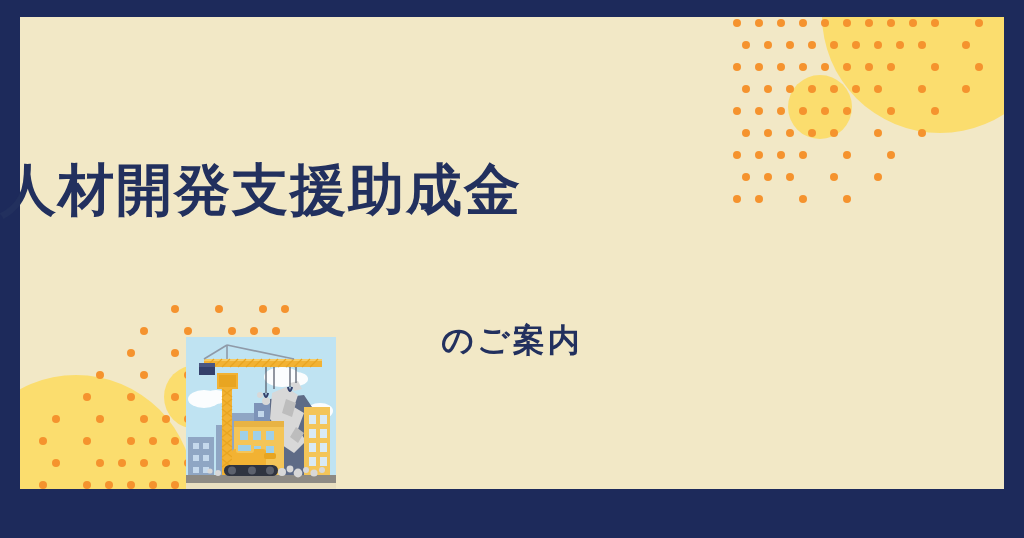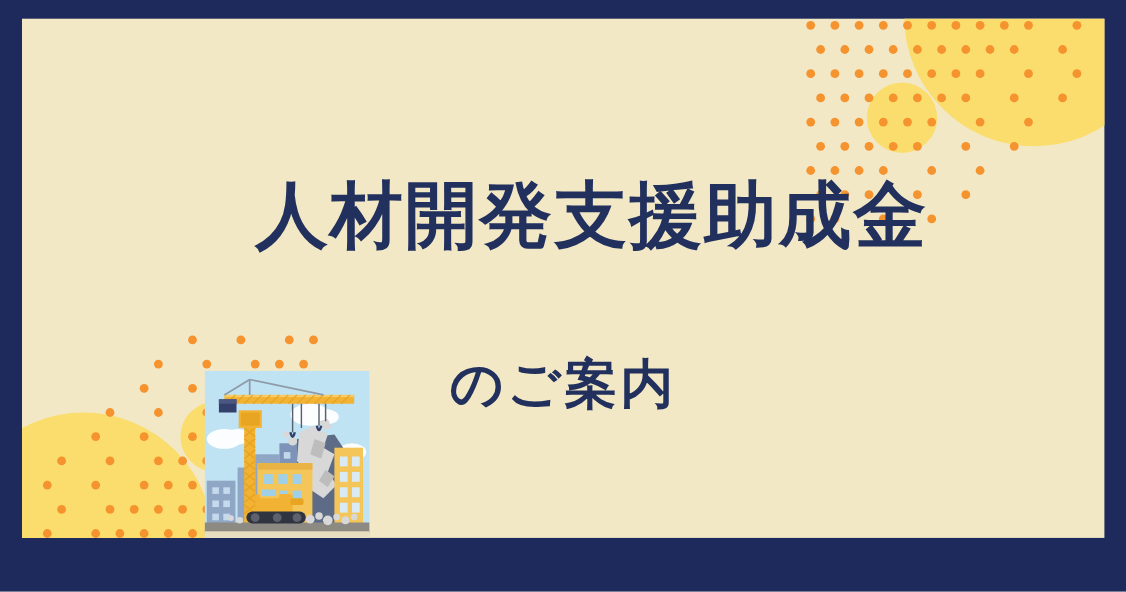--- a/index.html
+++ b/index.html
@@ -70,23 +70,23 @@
     width: 1024px;
     height: 538px;
     z-index: 5;
   }
 
   .title {
     position: absolute;
     left: 0;
     top: 160px;
     width: 844px;
-    text-align: right;
+    text-align: left;
     color: #22305e;
-    font-size: 66px;
+    font-size: 56px;
     font-weight: 700;
     letter-spacing: 2px;
     line-height: 1.08;
     white-space: nowrap;
   }
 
   .subtitle-1 {
     position: absolute;
     left: 0;
     top: 262px;
@@ -106,21 +106,21 @@
     margin-right: 4px;
   }
 
   .subtitle-2 {
     position: absolute;
     left: 0;
     top: 322px;
     width: 1024px;
     text-align: center;
     color: #22305e;
-    font-size: 48px;
+    font-size: 32px;
     font-weight: 700;
     letter-spacing: 3px;
     line-height: 1.15;
     white-space: nowrap;
   }
 
   
   .illustration {
     position: absolute;
     left: 186px;

